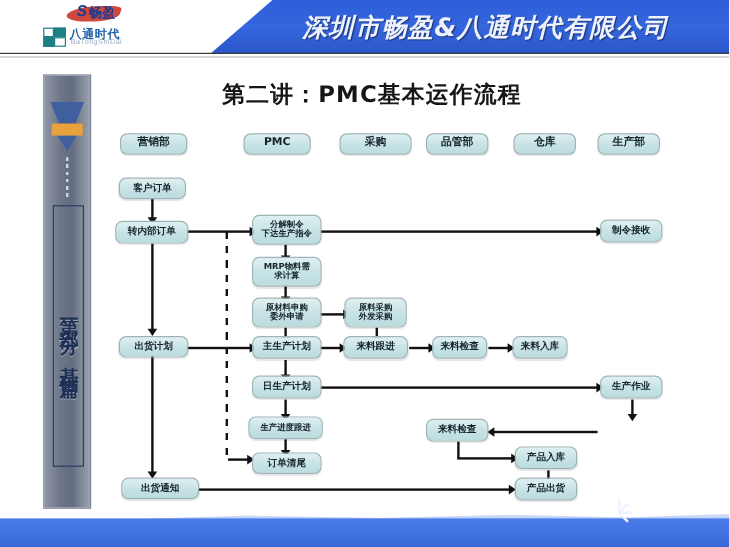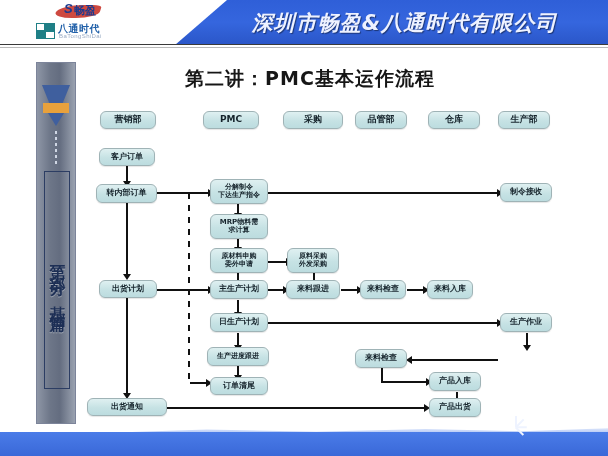--- a/index.html
+++ b/index.html
@@ -250,21 +250,21 @@
 
   <div class="ln lnv" style="left:456px;top:392px;height:12px;"></div>
   <div class="arr arr-d" style="left:453px;top:401px;"></div>
 
   <div class="ln lnh" style="left:158px;top:407px;width:268px;"></div>
   <div class="arr arr-r" style="left:424px;top:404px;"></div>
 
   <div class="fbox node" style="left:99px;top:148px;width:56px;height:18px;">客户订单</div>
   <div class="fbox node" style="left:96px;top:184px;width:61px;height:19px;">转内部订单</div>
   <div class="fbox node" style="left:99px;top:280px;width:58px;height:18px;">出货计划</div>
-  <div class="fbox node" style="left:87px;top:398px;width:80px;height:18px;">出货通知</div>
+  <div class="fbox node" style="left:101px;top:398px;width:65px;height:18px;">出货通知</div>
 
   <div class="fbox node2" style="left:210px;top:179px;width:58px;height:25px;">分解制令
 下达生产指令</div>
   <div class="fbox node2" style="left:210px;top:248px;width:58px;height:25px;">原材料申购
 委外申请</div>
   <div class="fbox node2" style="left:210px;top:214px;width:58px;height:25px;">MRP物料需
 求计算</div>
   <div class="fbox node" style="left:210px;top:280px;width:58px;height:19px;">主生产计划</div>
   <div class="fbox node" style="left:210px;top:313px;width:58px;height:19px;">日生产计划</div>
   <div class="fbox node2" style="left:207px;top:347px;width:62px;height:19px;">生产进度跟进</div>

